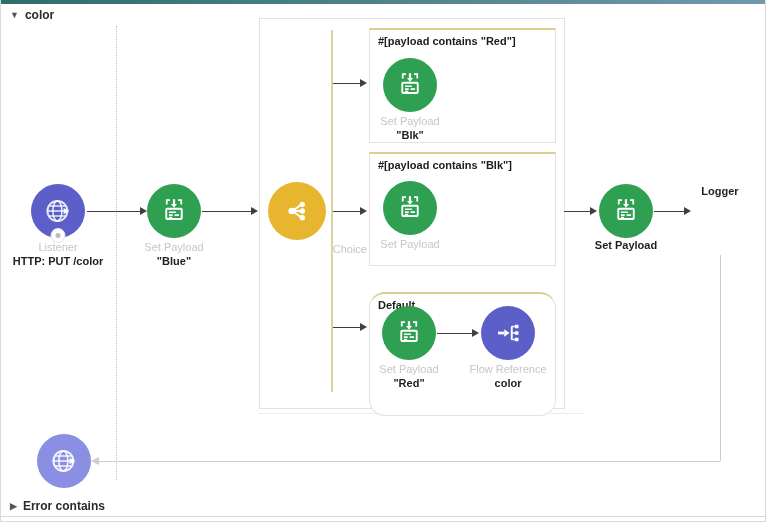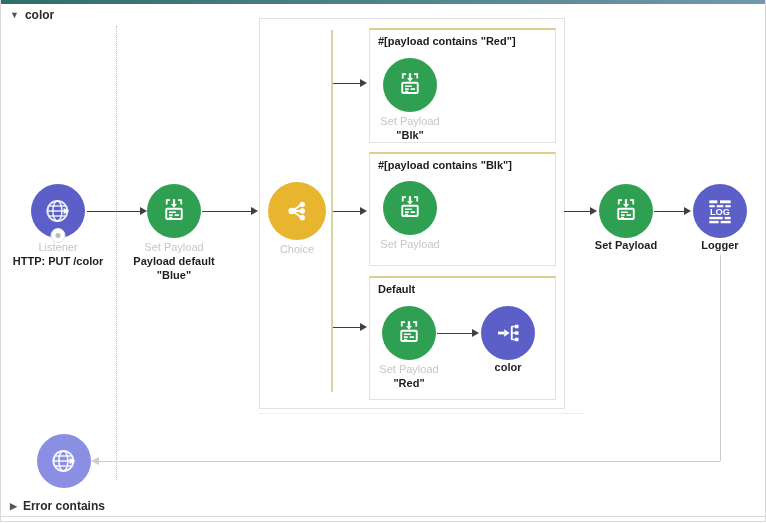--- a/index.html
+++ b/index.html
@@ -23,21 +23,21 @@
     border-left:1px dotted #b9c2c9;}
 
   
   .outer-box{position:absolute;left:258px;top:18px;width:304px;height:389px;
     border:1px solid var(--box-border);background:transparent;}
   .rail{position:absolute;left:330px;top:30px;width:2px;height:362px;background:var(--rail-yellow);}
   .branch-box{position:absolute;left:368px;width:185px;background:#fff;
     border:1px solid var(--box-border);border-top:2px solid var(--branch-top-yellow);}
   #branch-box-1{top:28px;height:112px;}
   #branch-box-2{top:152px;height:111px;}
-  #branch-box-3{top:276px;height:121px;}
+  #branch-box-3{top:292px;height:121px;border-radius:16px;}
   .branch-cond{padding:5px 6px 0 8px;font-size:11px;font-weight:bold;color:#1c1c1c;
     white-space:nowrap;overflow:hidden;}
   .shadow-line{position:absolute;left:258px;top:413px;width:326px;height:1px;background:#ededed;}
 
   
   .node{position:absolute;width:140px;text-align:center;}
   .circle{width:54px;height:54px;border-radius:50%;margin:0 auto;position:relative;
     display:flex;align-items:center;justify-content:center;}
   .circle.big{width:58px;height:58px;}
   .indigo{background:var(--indigo);}
@@ -46,21 +46,21 @@
   .amber{background:var(--amber);}
   .type-label{margin-top:3px;font-size:11px;color:var(--label-gray);line-height:13px;}
   .name-label{font-size:11px;font-weight:bold;color:var(--label-dark);line-height:14px;}
   .badge{position:absolute;left:50%;bottom:-5px;transform:translateX(-50%);
     width:13px;height:13px;border-radius:50%;background:#fff;border:1px solid #e4e4e4;
     display:flex;align-items:center;justify-content:center;}
   .badge span{width:5px;height:5px;border-radius:50%;background:#b9b9c9;display:block;}
 
   #node-listener{left:-13px;top:184px;}
   #node-payload-default{left:103px;top:184px;}
-  #node-choice{left:226px;top:182px;}
+  #node-choice{left:226px;top:182px;text-align:right;}
   #node-branch1-step{left:339px;top:58px;}
   #node-branch2-step{left:339px;top:181px;}
   #node-branch3-step{left:338px;top:306px;}
   #node-flow-reference{left:437px;top:306px;}
   #node-set-payload-final{left:555px;top:184px;}
   #node-logger{left:649px;top:184px;}
   #node-error-listener{left:-7px;top:434px;}
 
   
   .harrow{position:absolute;height:1px;background:var(--arrow-dark);}
@@ -148,21 +148,20 @@
           <path d="M8.8 3.2 H6.2 V6.8" stroke="#fff" stroke-width="1.4"></path>
           <path d="M15.2 3.2 H17.8 V6.8" stroke="#fff" stroke-width="1.4"></path>
           <path d="M12 2.6 V7" stroke="#fff" stroke-width="1.8"></path>
           <path d="M9.6 6.4 H14.4 L12 9.4 Z" fill="#fff"></path>
           <rect x="5.8" y="10.2" width="12.4" height="8.2" rx="0.8" stroke="#fff" stroke-width="1.5"></rect>
           <path d="M8 13 H13.5 M8 15.3 H11 M12.5 15.3 H16 M8 17.2 H10.5" stroke="#fff" stroke-width="1.3"></path>
         </svg>
       </span>
     </div>
     <div class="type-label">Set Payload</div>
-    <div class="name-label">Payload default</div>
     <div class="name-label">"Blue"</div>
   </div>
 
   <div class="node" id="node-choice">
     <div class="circle big amber">
       <span>
         <svg width="32" height="32" viewBox="0 0 24 24" fill="none">
           <path d="M8.5 12 L15.5 7 M8.5 12 H15.5 M8.5 12 L15.5 17" stroke="#fff" stroke-width="1.5"></path>
           <circle cx="8" cy="12" r="2.4" fill="#fff"></circle>
           <circle cx="16" cy="7" r="2" fill="#fff"></circle>
@@ -231,56 +230,41 @@
           <path d="M4 10.9 H9 V13.1 H4 Z" fill="#fff"></path>
           <path d="M9 9 L13.2 12 L9 15 Z" fill="#fff"></path>
           <path d="M15 6.5 V17.5" stroke="#fff" stroke-width="1.5"></path>
           <path d="M15 6.8 H18 M15 12 H18 M15 17.2 H18" stroke="#fff" stroke-width="1.3"></path>
           <rect x="17.6" y="5.4" width="2.8" height="2.8" fill="#fff"></rect>
           <rect x="17.6" y="10.6" width="2.8" height="2.8" fill="#fff"></rect>
           <rect x="17.6" y="15.8" width="2.8" height="2.8" fill="#fff"></rect>
         </svg>
       </span>
     </div>
+    <div class="type-label">Flow Reference</div>
     <div class="name-label">color</div>
   </div>
 
   <div class="node" id="node-set-payload-final">
     <div class="circle green">
       <span>
         <svg width="30" height="30" viewBox="0 0 24 24" fill="none">
           <path d="M8.8 3.2 H6.2 V6.8" stroke="#fff" stroke-width="1.4"></path>
           <path d="M15.2 3.2 H17.8 V6.8" stroke="#fff" stroke-width="1.4"></path>
           <path d="M12 2.6 V7" stroke="#fff" stroke-width="1.8"></path>
           <path d="M9.6 6.4 H14.4 L12 9.4 Z" fill="#fff"></path>
           <rect x="5.8" y="10.2" width="12.4" height="8.2" rx="0.8" stroke="#fff" stroke-width="1.5"></rect>
           <path d="M8 13 H13.5 M8 15.3 H11 M12.5 15.3 H16 M8 17.2 H10.5" stroke="#fff" stroke-width="1.3"></path>
         </svg>
       </span>
     </div>
     <div class="name-label">Set Payload</div>
   </div>
 
   <div class="node" id="node-logger">
-    <div class="circle indigo">
-      <span>
-        <svg width="32" height="32" viewBox="0 0 24 24" fill="none">
-          <rect x="4" y="4" width="6" height="2.2" fill="#fff"></rect>
-          <rect x="12" y="4" width="8" height="2.2" fill="#fff"></rect>
-          <rect x="4" y="7.6" width="4" height="1.6" fill="#fff"></rect>
-          <rect x="9.5" y="7.6" width="5" height="1.6" fill="#fff"></rect>
-          <rect x="16" y="7.6" width="4" height="1.6" fill="#fff"></rect>
-          <text x="12" y="15.2" text-anchor="middle" font-family="Liberation Sans, sans-serif" font-size="7" font-weight="bold" fill="#fff">LOG</text>
-          <rect x="4" y="16.4" width="10" height="1.8" fill="#fff"></rect>
-          <rect x="15.5" y="16.4" width="4.5" height="1.8" fill="#fff"></rect>
-          <rect x="4" y="19.4" width="7" height="1.8" fill="#fff"></rect>
-          <rect x="12.5" y="19.4" width="7.5" height="1.8" fill="#fff"></rect>
-        </svg>
-      </span>
-    </div>
     <div class="name-label">Logger</div>
   </div>
 
   <div class="node" id="node-error-listener">
     <div class="circle indigo-light">
       <span>
         <svg width="30" height="30" viewBox="0 0 24 24" fill="none">
           <circle cx="11.5" cy="12" r="8" stroke="#ffffff" stroke-width="1.5" stroke-opacity="0.9"></circle>
           <path d="M3.5 12 H19.5 M5 8 H18 M5 16 H18" stroke="#ffffff" stroke-width="1.2" stroke-opacity="0.9"></path>
           <ellipse cx="11.5" cy="12" rx="3.6" ry="8" stroke="#ffffff" stroke-width="1.2" stroke-opacity="0.9"></ellipse>

